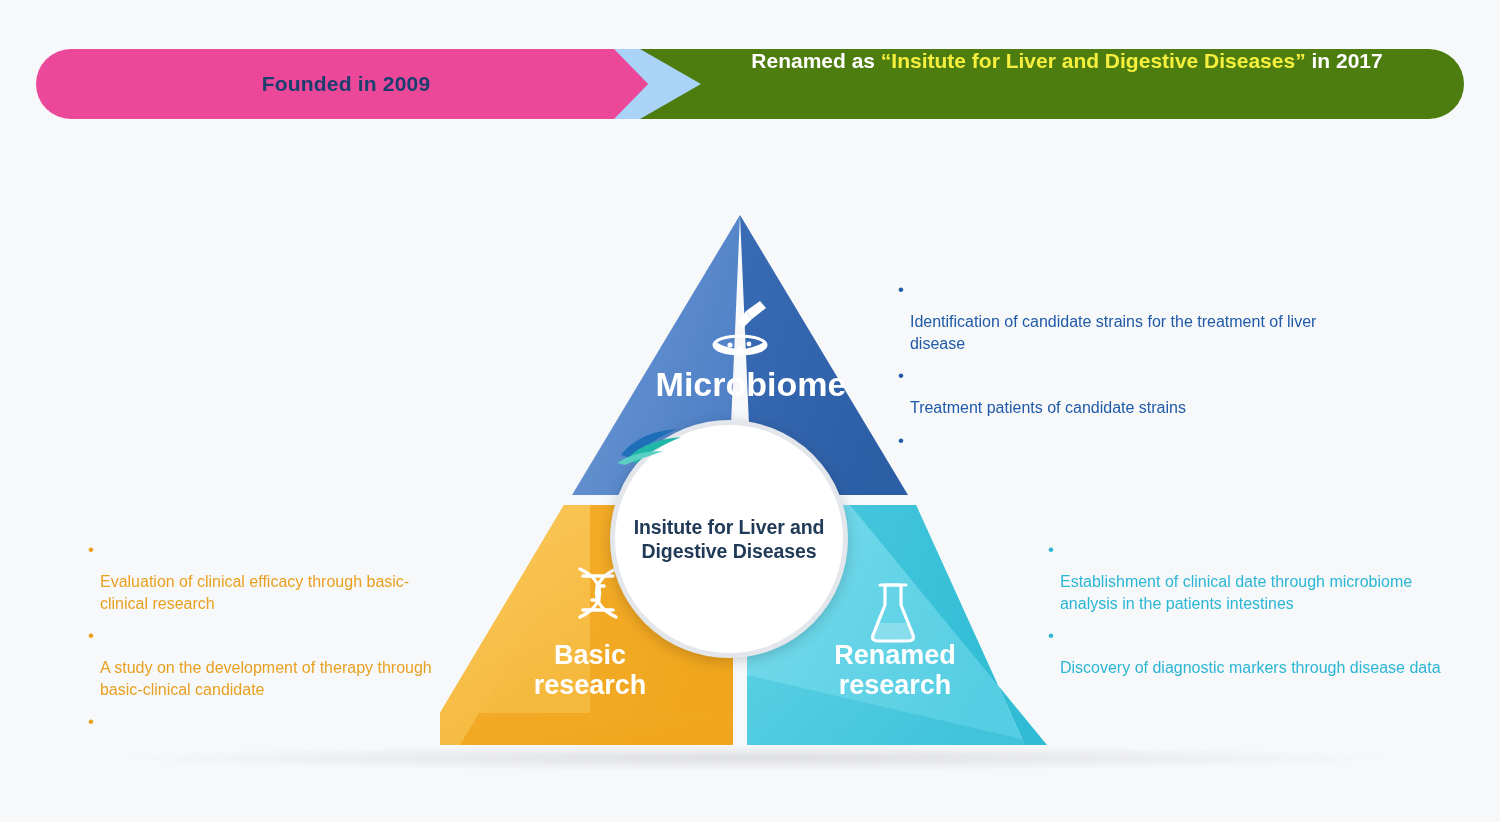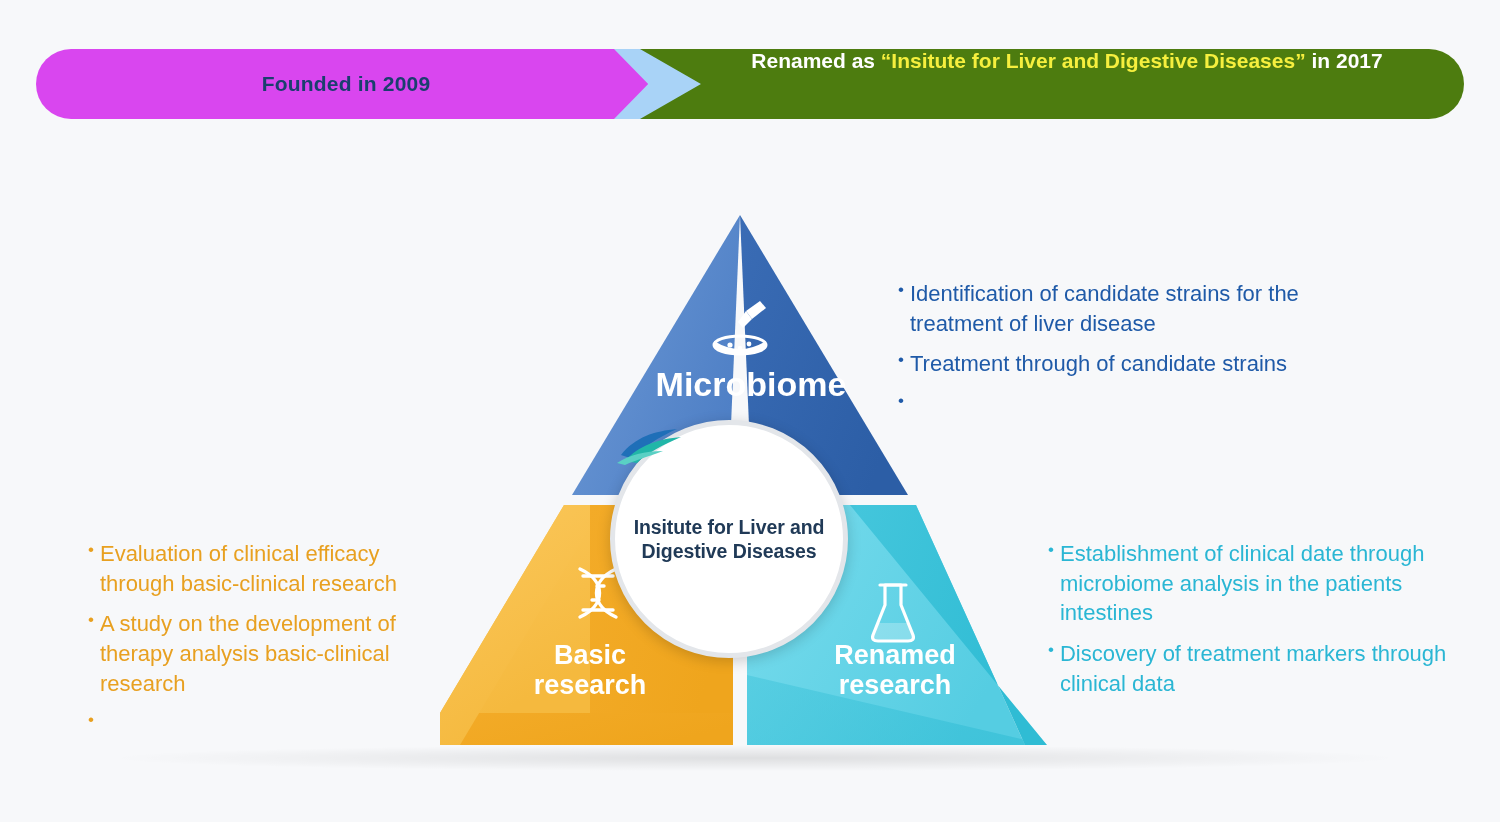--- a/index.html
+++ b/index.html
@@ -29,21 +29,21 @@
     left: 36px;
     top: 49px;
     width: 1428px;
     height: 70px;
   }
   .banner-left {
     position: absolute;
     left: 0; top: 0;
     width: 640px;
     height: 70px;
-    background: #d946ef;
+    background: #ec4899;
     border-radius: 35px 0 0 35px;
     display: flex;
     align-items: center;
     justify-content: center;
   }
   .banner-left-text {
     font-size: 21px;
     font-weight: bold;
     color: #1a3f6e;
     letter-spacing: 0.2px;
@@ -162,22 +162,23 @@
     margin-bottom: 11px;
     line-height: 1.35;
   }
   .bullet {
     flex: 0 0 auto;
     margin-right: 6px;
     font-size: 17px;
     line-height: 1.35;
   }
   .list-text {
-    font-size: 22px;
+    font-size: 16px;
     line-height: 1.35;
+    margin-top: 32px;
   }
 
   .list-micro {
     left: 898px;
     top: 279px;
     width: 420px;
     color: #1f5aa8;
   }
   .list-micro .bullet, .list-micro .list-text { color: #1f5aa8; }
 
@@ -326,45 +327,45 @@
     </div>
   </div>
 
   <div class="list list-micro">
     <div class="list-item">
       <span class="bullet">•</span>
       <span class="list-text">Identification of candidate strains for the treatment of liver disease</span>
     </div>
     <div class="list-item">
       <span class="bullet">•</span>
-      <span class="list-text">Treatment through of candidate strains</span>
+      <span class="list-text">Treatment patients of candidate strains</span>
     </div>
     <div class="list-item">
       <span class="bullet">•</span>
     </div>
   </div>
 
   <div class="list list-clinical">
     <div class="list-item">
       <span class="bullet">•</span>
       <span class="list-text">Establishment of clinical date through microbiome analysis in the patients intestines</span>
     </div>
     <div class="list-item">
       <span class="bullet">•</span>
-      <span class="list-text">Discovery of treatment markers through clinical data</span>
+      <span class="list-text">Discovery of diagnostic markers through disease data</span>
     </div>
   </div>
 
   <div class="list list-basic">
     <div class="list-item">
       <span class="bullet">•</span>
       <span class="list-text">Evaluation of clinical efficacy through basic-clinical research</span>
     </div>
     <div class="list-item">
       <span class="bullet">•</span>
-      <span class="list-text">A study on the development of therapy analysis basic-clinical research</span>
+      <span class="list-text">A study on the development of therapy through basic-clinical candidate</span>
     </div>
     <div class="list-item">
       <span class="bullet">•</span>
     </div>
   </div>
 
 </div>
 
 </body></html>

